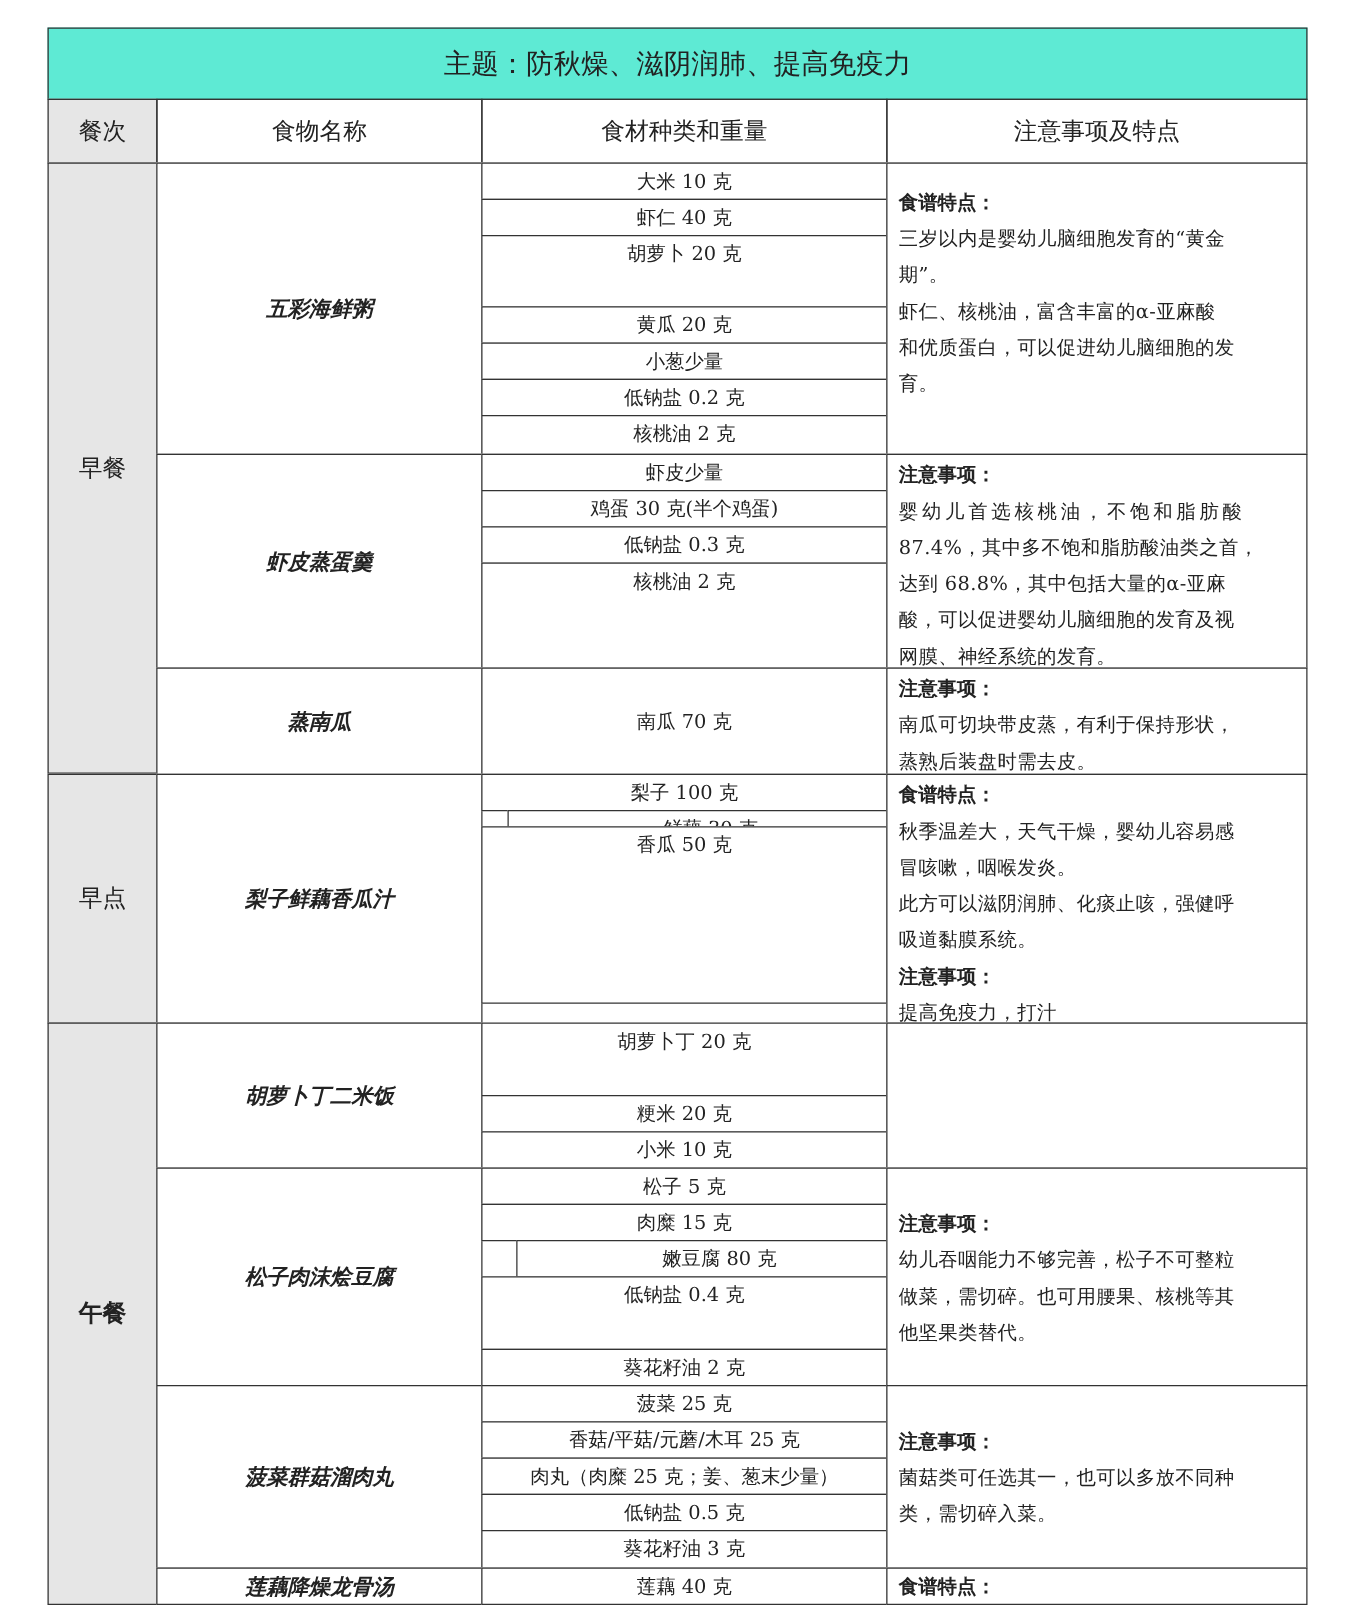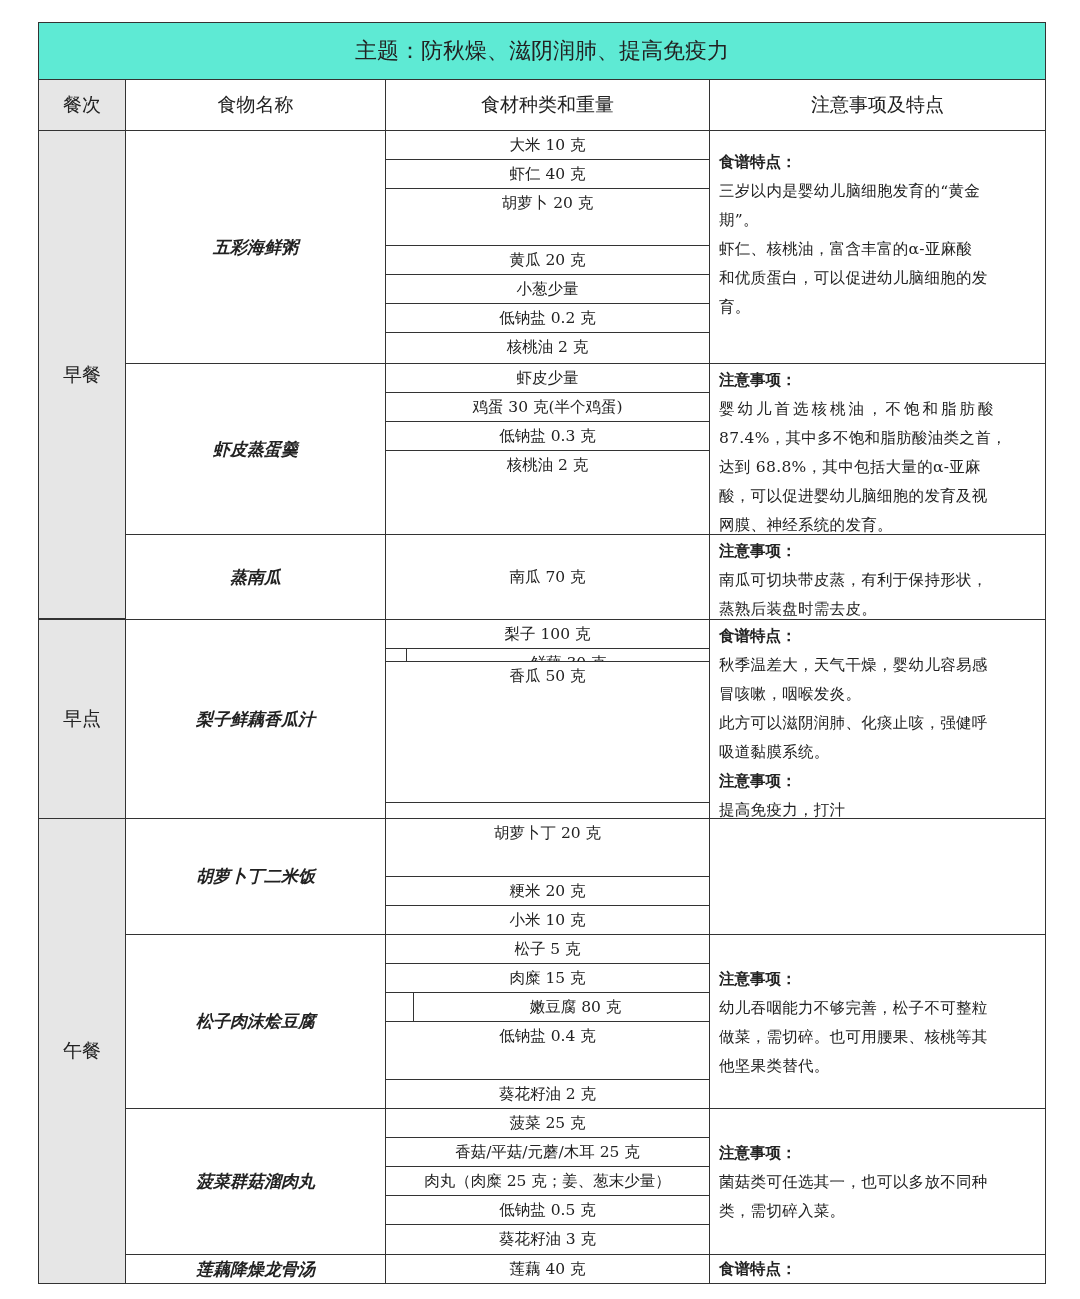--- a/index.html
+++ b/index.html
@@ -139,21 +139,21 @@
     <span class="note-label">食谱特点：</span>
     <span class="note-line">秋季温差大，天气干燥，婴幼儿容易感</span>
     <span class="note-line">冒咳嗽，咽喉发炎。</span>
     <span class="note-line">此方可以滋阴润肺、化痰止咳，强健呼</span>
     <span class="note-line">吸道黏膜系统。</span>
     <span class="note-label">注意事项：</span>
     <span class="note-line">提高免疫力，打汁</span>
   </div>
 </div>
 
-<div class="cell meal" style="left:38px; top:818px; width:88px; height:466px;">
+<div class="cell meal" style="left:38px; top:818px; width:88px; height:466px;font-weight:bold;">
   <span>午餐</span>
 </div>
 
 <div class="cell dish" style="left:125px; top:818px; width:261px; height:117px;">
   <span>胡萝卜丁二米饭</span>
 </div>
 <div class="cell ing" style="left:385px; top:818px; width:325px; height:59px;">
     <span>胡萝卜丁 20 克</span>
   </div>
 <div class="cell ing" style="left:385px; top:876px; width:325px; height:30px;">

